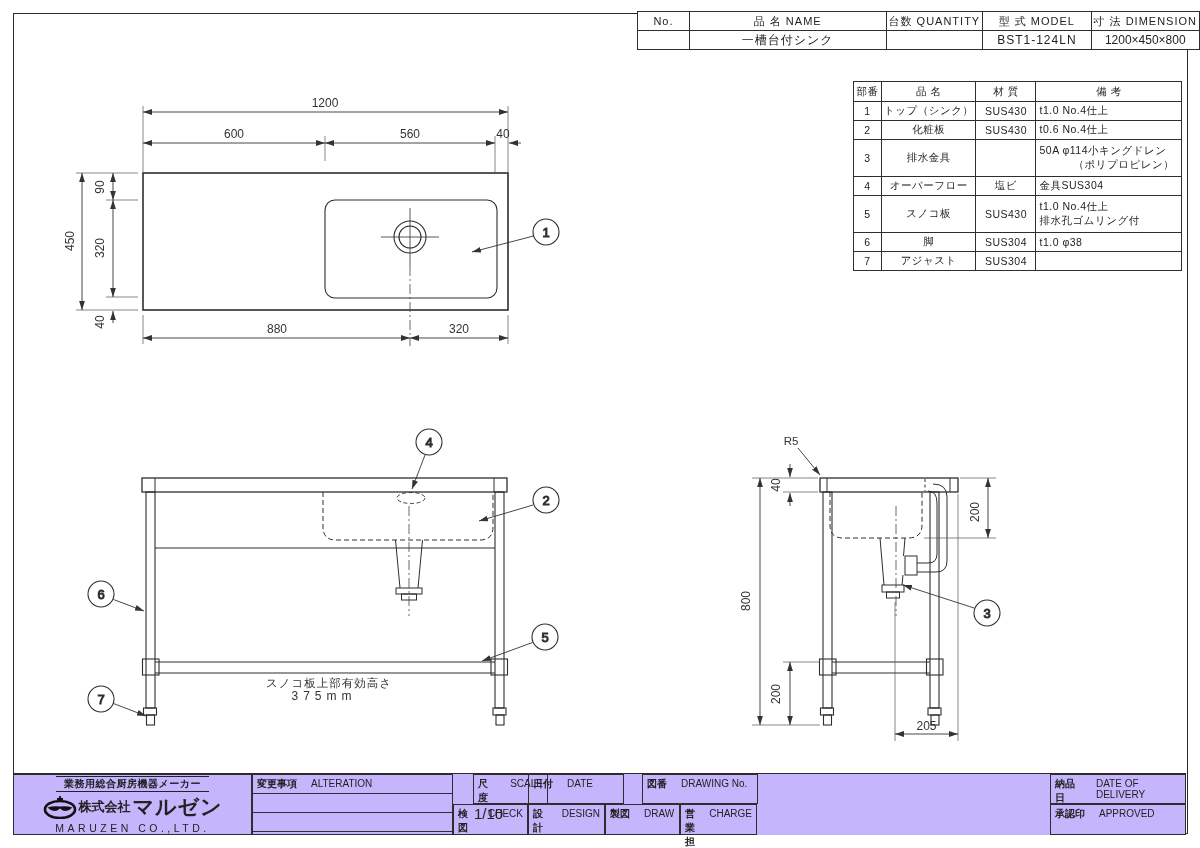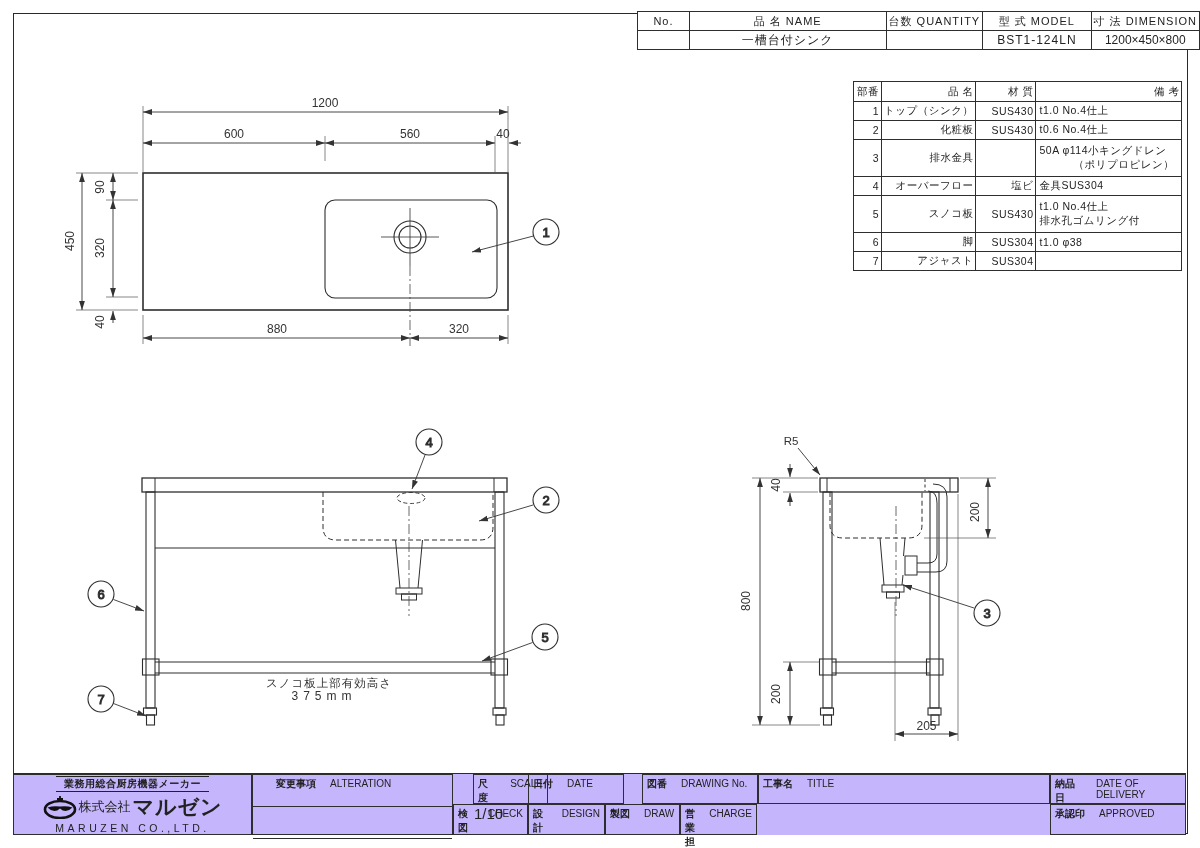--- a/index.html
+++ b/index.html
@@ -12,37 +12,37 @@
   
   table{border-collapse:collapse;table-layout:fixed;background:#fff;}
   table td{border:1px solid #2e2e2e;padding:0 2px;overflow:hidden;white-space:nowrap;}
   #header-table{left:637px;top:11px;}
   #header-table table{border:1.6px solid #2b2b2b;}
   #header-table td{text-align:center;font-size:11px;letter-spacing:1px;}
   #header-table .val{font-size:12px;}
   #hdr-dot{left:1089px;top:15px;font-size:11px;}
   #parts-table{left:853px;top:81px;}
   #parts-table table{border:1.6px solid #2b2b2b;}
-  #parts-table td{text-align:right;font-size:10.5px;letter-spacing:0.5px;}
+  #parts-table td{text-align:center;font-size:10.5px;letter-spacing:0.5px;}
   #parts-table td.rm{text-align:left;padding-left:3px;}
   #parts-table .r2-indent{padding-left:34px;}
 
   
   #title-block{left:13px;top:773px;width:1173px;height:61px;border-top:1.6px solid #2b2b2b;background:#c4b5fd;}
   .tb-cell{position:absolute;border:1px solid #2e2e2e;box-sizing:border-box;}
   .tb-lab{display:flex;gap:14px;padding:2px 4px 0 4px;font-size:10px;align-items:baseline;}
   .tb-lab .jp{font-weight:bold;}
   .tb-val-center{text-align:left;font-size:15px;margin-top:0px;}
   .tb-name-val{text-align:center;font-size:13px;letter-spacing:2px;margin-top:1px;}
-  .alt-row{height:32px;border-bottom:1px solid #2e2e2e;box-sizing:border-box;padding-left:19px;}
+  .alt-row{height:19px;border-bottom:1px solid #2e2e2e;box-sizing:border-box;}
   .alt-row:last-child{border-bottom:none;}
   #company-cell{display:flex;flex-direction:column;align-items:center;justify-content:center;gap:1px;}
   #maker-tagline{font-size:10px;font-weight:bold;letter-spacing:0.5px;border-top:1.4px solid #222;border-bottom:1.4px solid #222;padding:0 8px;}
   #company-row{display:flex;align-items:center;gap:2px;}
-  #company-prefix{font-size:13px;font-weight:normal;}
+  #company-prefix{font-size:13px;font-weight:bold;}
   #company-name{font-size:21px;font-weight:900;letter-spacing:1px;}
   #company-en{font-size:10.5px;letter-spacing:3.5px;}
   #note-line{left:0;top:750px;width:1172px;text-align:right;font-size:11px;color:#222;}
 </style>
 </head>
 <body>
 
 <div id="sheet">
 
   <div id="border-frame" class="abs"></div>
@@ -368,26 +368,20 @@
         <span class="jp">日付</span>
         <span class="en">DATE</span>
       </div>
     </div>
     <div class="tb-cell" style="left:629px;top:0;width:116px;height:30px">
       <div class="tb-lab">
         <span class="jp">図番</span>
         <span class="en">DRAWING No.</span>
       </div>
     </div>
-    <div class="tb-cell" style="left:745px;top:0;width:292px;height:30px">
-      <div class="tb-lab">
-        <span class="jp">工事名</span>
-        <span class="en">TITLE</span>
-      </div>
-    </div>
     <div class="tb-cell" style="left:1037px;top:0;width:136px;height:30px">
       <div class="tb-lab">
         <span class="jp">納品日</span>
         <span class="en">DATE OF DELIVERY</span>
       </div>
     </div>
 
     <div class="tb-cell" style="left:440px;top:30px;width:75px;height:31px">
       <div class="tb-lab">
         <span class="jp">検図</span>

